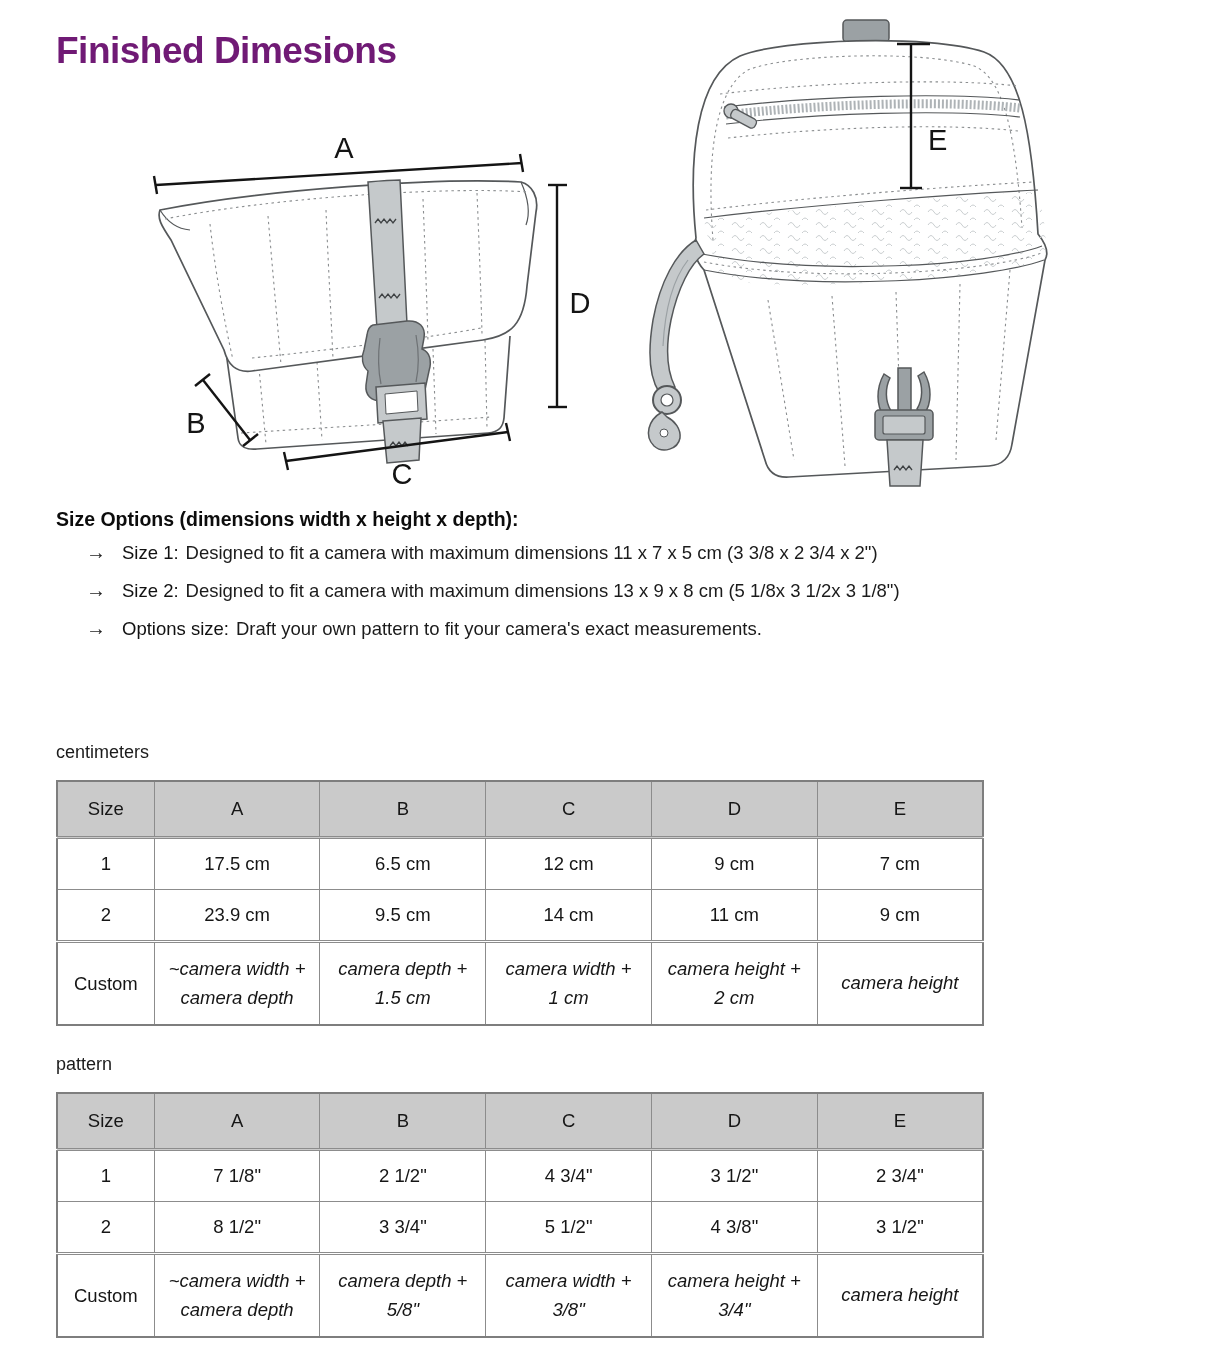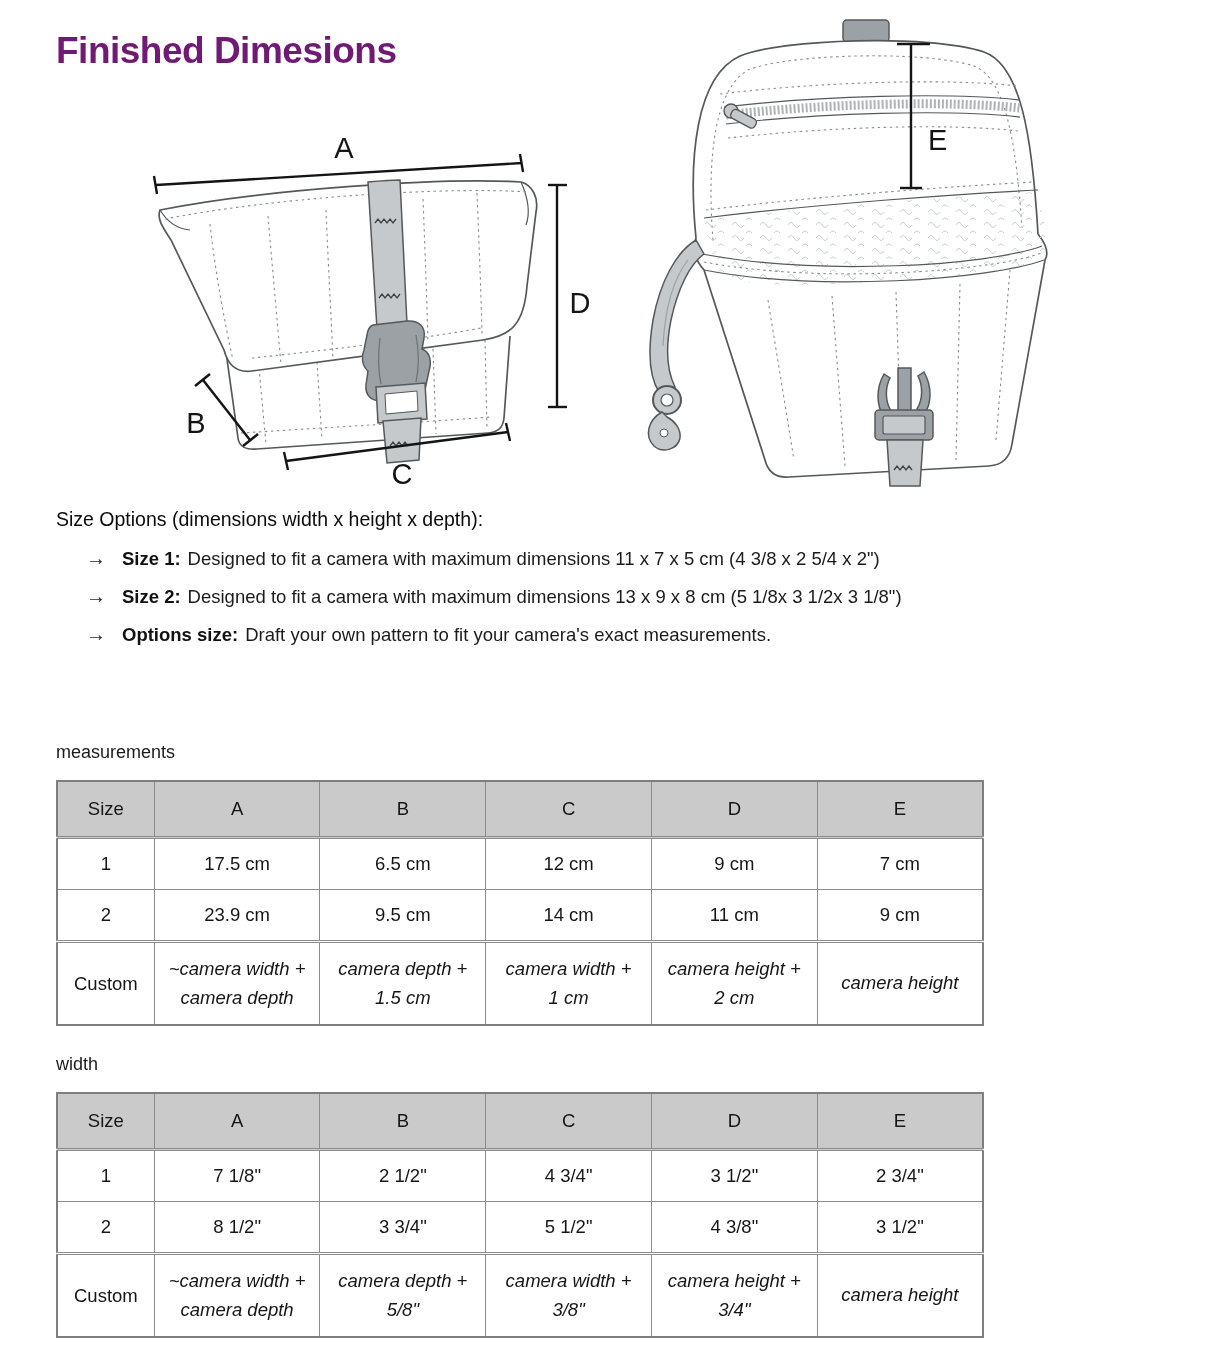--- a/index.html
+++ b/index.html
@@ -22,24 +22,24 @@
   .dim-line { stroke: #141414; stroke-width: 2.4px; fill: none; }
   .dim-label { font: 29px "Liberation Sans", sans-serif; fill: #141414; }
   .outline { stroke: #55585a; fill: #fff; stroke-width: 1.7px; }
   .thin { stroke: #55585a; fill: none; stroke-width: 1.2px; }
   .stitch { stroke: #8b8e90; fill: none; stroke-width: 1.1px; stroke-dasharray: 2.5 3.5; }
   .strap-fill { fill: #c5c9cb; stroke: #55585a; stroke-width: 1.5px; }
   .buckle-fill { fill: #9ba1a4; stroke: #55585a; stroke-width: 1.5px; }
   .zigzag { stroke: #3f4244; fill: none; stroke-width: 1.3px; }
 
   .options { position: absolute; left: 56px; top: 508px; width: 1110px; }
-  .options-heading { font-size: 19.5px; font-weight: normal; margin-bottom: 16px; color: #0c0c0c; }
+  .options-heading { font-size: 19.5px; font-weight: bold; margin-bottom: 10px; color: #0c0c0c; }
   .bullet { display: flex; align-items: baseline; padding-left: 30px; margin-bottom: 15px; font-size: 18.5px; }
   .bullet .arrow { width: 36px; flex: none; font-size: 20px; color: #222; }
-  .bullet .item-label { font-weight: bold; margin-right: 7px; white-space: nowrap; margin-top: 24px; }
+  .bullet .item-label { font-weight: normal; margin-right: 7px; white-space: nowrap; margin-top: 24px; }
   .bullet .item-text { color: #1b1b1b; }
 
   .tbl-caption { position: absolute; left: 56px; font-size: 18px; color: #1b1b1b; }
   .caption-cm { top: 742px; }
   .caption-in { top: 1054px; }
 
   table.dim-table {
     position: absolute; left: 56px; width: 928px;
     border-collapse: collapse; table-layout: fixed;
     font-size: 18.5px; color: #161616;
@@ -202,35 +202,35 @@
       <text class="dim-label" x="310" y="142" text-anchor="start">E</text>
     </g>
   </svg>
 </div>
 
 <section class="options">
   <h2 class="options-heading">Size Options (dimensions width x height x depth):</h2>
 
   <div class="bullet">
     <span class="arrow">→</span>
-    <p><b class="item-label">Size 1:</b><span class="item-text">Designed to fit a camera with maximum dimensions 11 x 7 x 5 cm (4 3/8 x 2 5/4 x 2")</span></p>
+    <p><b class="item-label">Size 1:</b><span class="item-text">Designed to fit a camera with maximum dimensions 11 x 7 x 5 cm (3 3/8 x 2 3/4 x 2")</span></p>
   </div>
 
   <div class="bullet">
     <span class="arrow">→</span>
     <p><b class="item-label">Size 2:</b><span class="item-text">Designed to fit a camera with maximum dimensions 13 x 9 x 8 cm (5 1/8x 3 1/2x 3 1/8")</span></p>
   </div>
 
   <div class="bullet">
     <span class="arrow">→</span>
     <p><b class="item-label">Options size:</b><span class="item-text">Draft your own pattern to fit your camera's exact measurements.</span></p>
   </div>
 </section>
 
-<div class="tbl-caption caption-cm">measurements</div>
+<div class="tbl-caption caption-cm">centimeters</div>
 <table class="dim-table table-cm">
   <colgroup>
       <col class="c-size">
       <col class="c-dim">
       <col class="c-dim">
       <col class="c-dim">
       <col class="c-dim">
       <col class="c-dim">
     </colgroup>
   <thead>
@@ -268,21 +268,21 @@
 1.5 cm</td>
       <td class="formula">camera width +
 1 cm</td>
       <td class="formula">camera height +
 2 cm</td>
       <td class="formula">camera height</td>
     </tr>
   </tbody>
 </table>
 
-<div class="tbl-caption caption-in">width</div>
+<div class="tbl-caption caption-in">pattern</div>
 <table class="dim-table table-in">
   <colgroup>
       <col class="c-size">
       <col class="c-dim">
       <col class="c-dim">
       <col class="c-dim">
       <col class="c-dim">
       <col class="c-dim">
     </colgroup>
   <thead>

